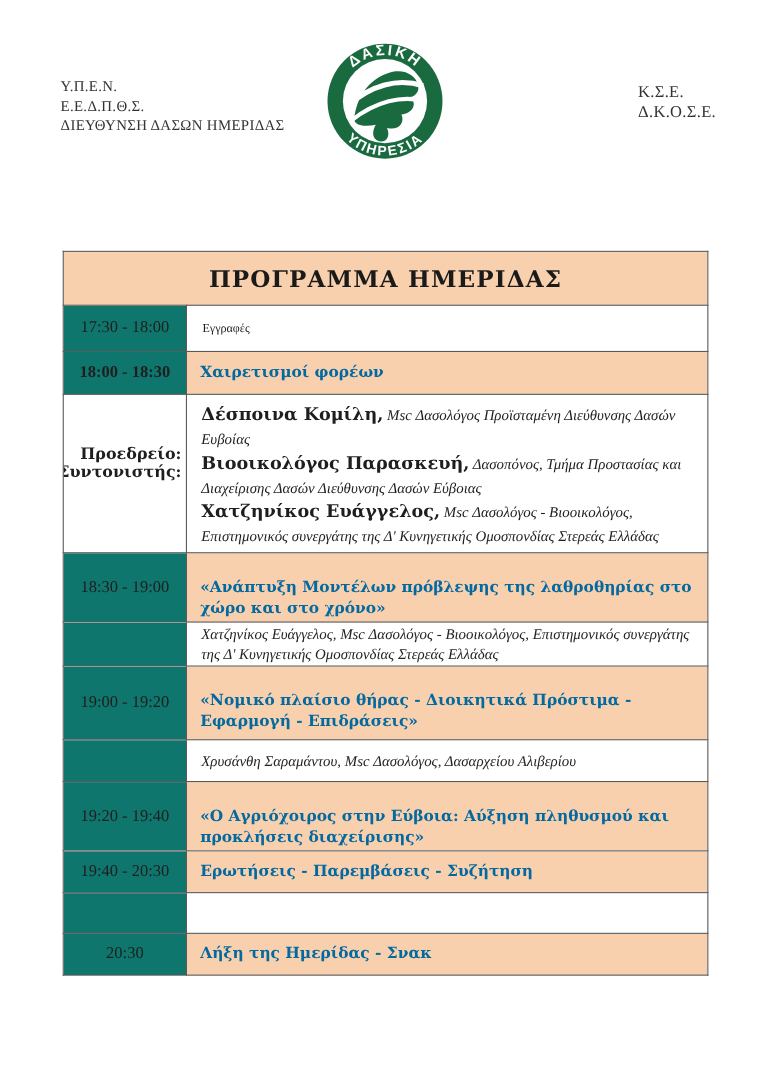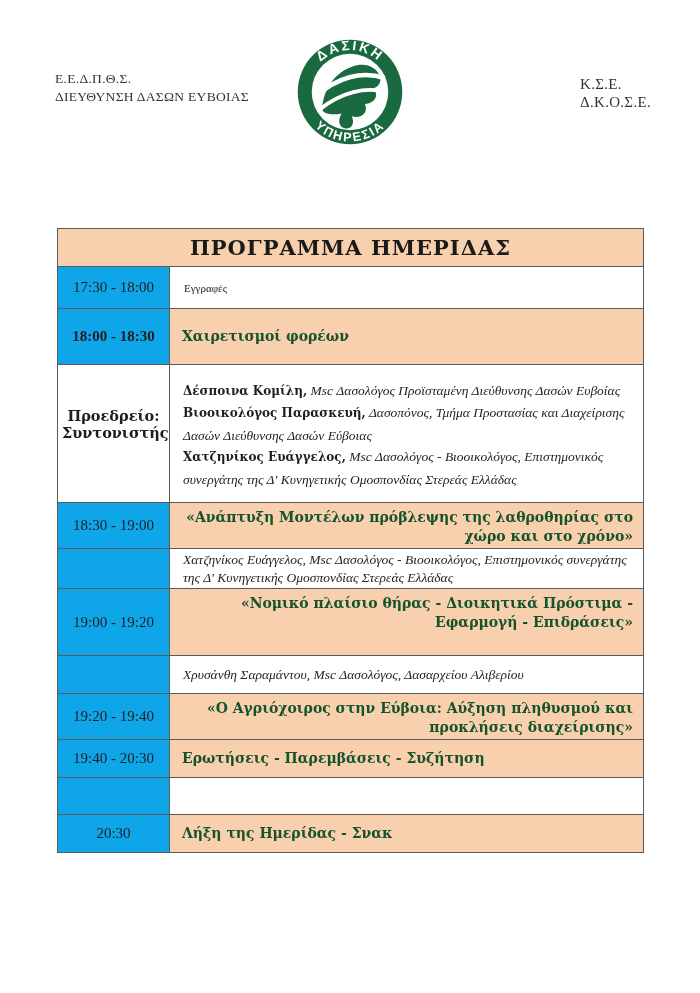--- a/index.html
+++ b/index.html
@@ -21,51 +21,52 @@
   }
   .logo-wrap { position:absolute; left:294px; top:36px; width:112px; height:112px; }
   
   table.prog {
     position:absolute; left:57px; top:228px; width:587px;
     border-collapse:collapse; table-layout:fixed;
   }
   table.prog td {
     border:1px solid #5a5a5a; vertical-align:middle; overflow:hidden;
   }
-  td.timecell { text-align:center; font-size:15px; background:#0ea5e9; }
+  td.timecell { text-align:center; font-size:15px; background:#0f766e; }
   td.timecell.b { font-weight:bold; }
   td.peach { background:var(--peach); font-weight:bold; font-family:"DejaVu Serif", serif;
-             font-size:14px; line-height:19px; padding:2px 10px 2px 12px; color:#14532d; }
-  td.peach.toptext { vertical-align:top; padding-top:5px;text-align:right; }
+             font-size:14px; line-height:19px; padding:2px 10px 2px 12px; color:#0369a1; }
+  td.peach.toptext { vertical-align:top; padding-top:22px; }
   td.plaincell { font-size:11px; padding:2px 10px 2px 14px; }
   td.speakercell { font-style:italic; font-size:13.5px; line-height:17.5px; padding:2px 10px 2px 13px; color:#242424; }
   td.title-row {
     background:var(--peach); text-align:center; font-weight:bold;
     font-family:"DejaVu Serif", serif; font-size:21px; letter-spacing:1px; color:#1a1a1a;
   }
   td.chair-left { vertical-align:top; }
   .chair-left-inner {
     height:100%; display:flex; flex-direction:column; justify-content:space-between;
     padding:9px 4px 28px 4px; text-align:center;
-    font-weight:bold; font-size:14.5px; font-family:"DejaVu Serif", serif;
+    font-weight:bold; font-size:14.5px; font-family:"DejaVu Serif", serif;align-items:flex-end;
   }
   td.chair-right { vertical-align:top; padding:7px 12px 4px 13px; }
   .speaker-line { font-size:13.5px; line-height:21.5px; }
-  .speaker-line .nm { font-weight:bold; font-family:"DejaVu Serif", serif; font-size:12px; }
+  .speaker-line .nm { font-weight:bold; font-family:"DejaVu Serif", serif; font-size:16px; }
   .speaker-line .ds { font-style:italic; }
 </style>
 </head>
 <body>
 
 <div class="page">
 
   <div class="hdr">
     <div class="org-left">
+      <div>Υ.Π.Ε.Ν.</div>
       <div>Ε.Ε.Δ.Π.Θ.Σ.</div>
-      <div>ΔΙΕΥΘΥΝΣΗ ΔΑΣΩΝ ΕΥΒΟΙΑΣ</div>
+      <div>ΔΙΕΥΘΥΝΣΗ ΔΑΣΩΝ ΗΜΕΡΙΔΑΣ</div>
     </div>
 
     <div class="logo-wrap">
       <svg viewBox="0 0 120 120" width="112" height="112">
         <circle cx="60" cy="60" r="56" fill="#1a6a40"></circle>
         <circle cx="60" cy="60" r="41" fill="#ffffff"></circle>
 
         <path d="M30 78 C32 55 45 39 62 33 C78 27 90 35 92 44 C94 50 90 55 85 56
                  C92 64 86 72 76 73 C80 82 72 89 62 86 C66 95 60 102 52 98
                  C47 95 48 88 51 83 C41 85 31 84 30 78 Z" fill="#1a6a40"></path>
@@ -89,30 +90,30 @@
       <div>Δ.Κ.Ο.Σ.Ε.</div>
     </div>
   </div>
 
   <table class="prog">
     <colgroup>
         <col style="width:112px">
         <col>
       </colgroup>
     <tbody>
-      <tr style="height:38px">
+      <tr style="height:49px">
         <td colspan="2" class="title-row">ΠΡΟΓΡΑΜΜΑ ΗΜΕΡΙΔΑΣ</td>
       </tr>
 
       <tr style="height:42px">
         <td class="timecell">17:30 - 18:00</td>
         <td class="plaincell">Εγγραφές</td>
       </tr>
 
-      <tr style="height:56px">
+      <tr style="height:39px">
         <td class="timecell b">18:00 - 18:30</td>
         <td class="peach">Χαιρετισμοί φορέων</td>
       </tr>
 
       <tr style="height:138px">
         <td class="chair-left">
           <div class="chair-left-inner">
             <span>Προεδρείο:</span>
             <span>Συντονιστής:</span>
           </div>

